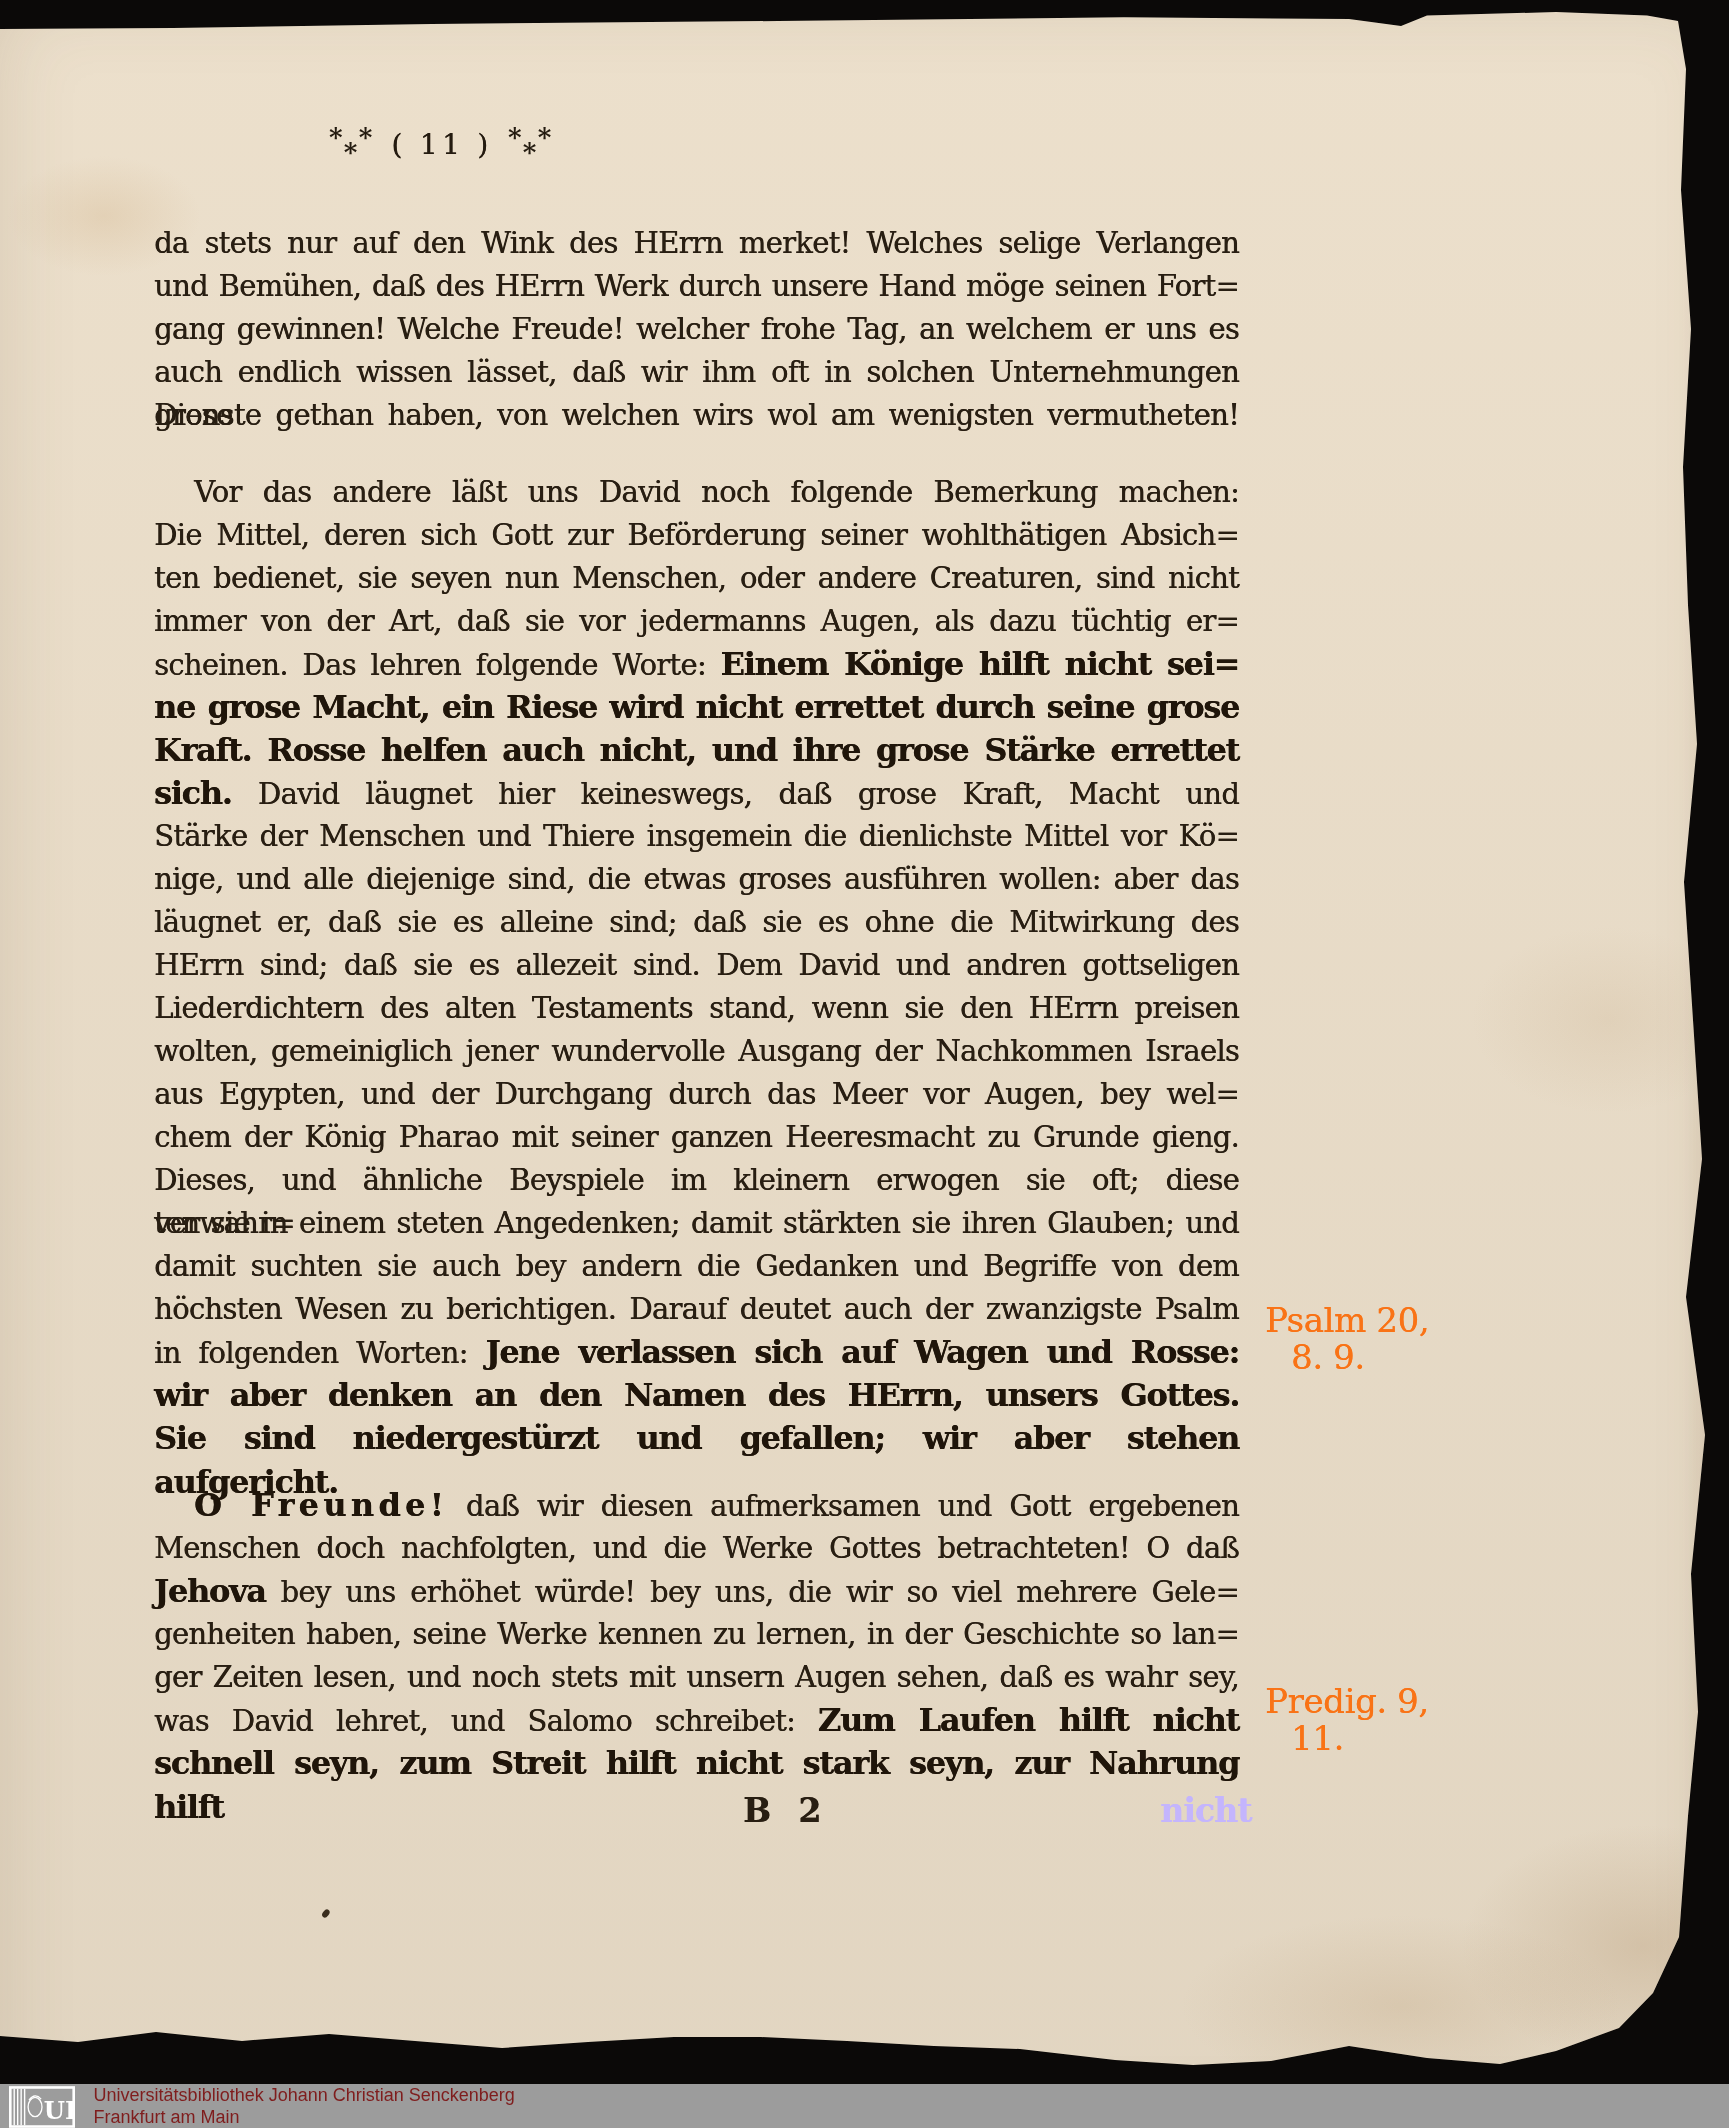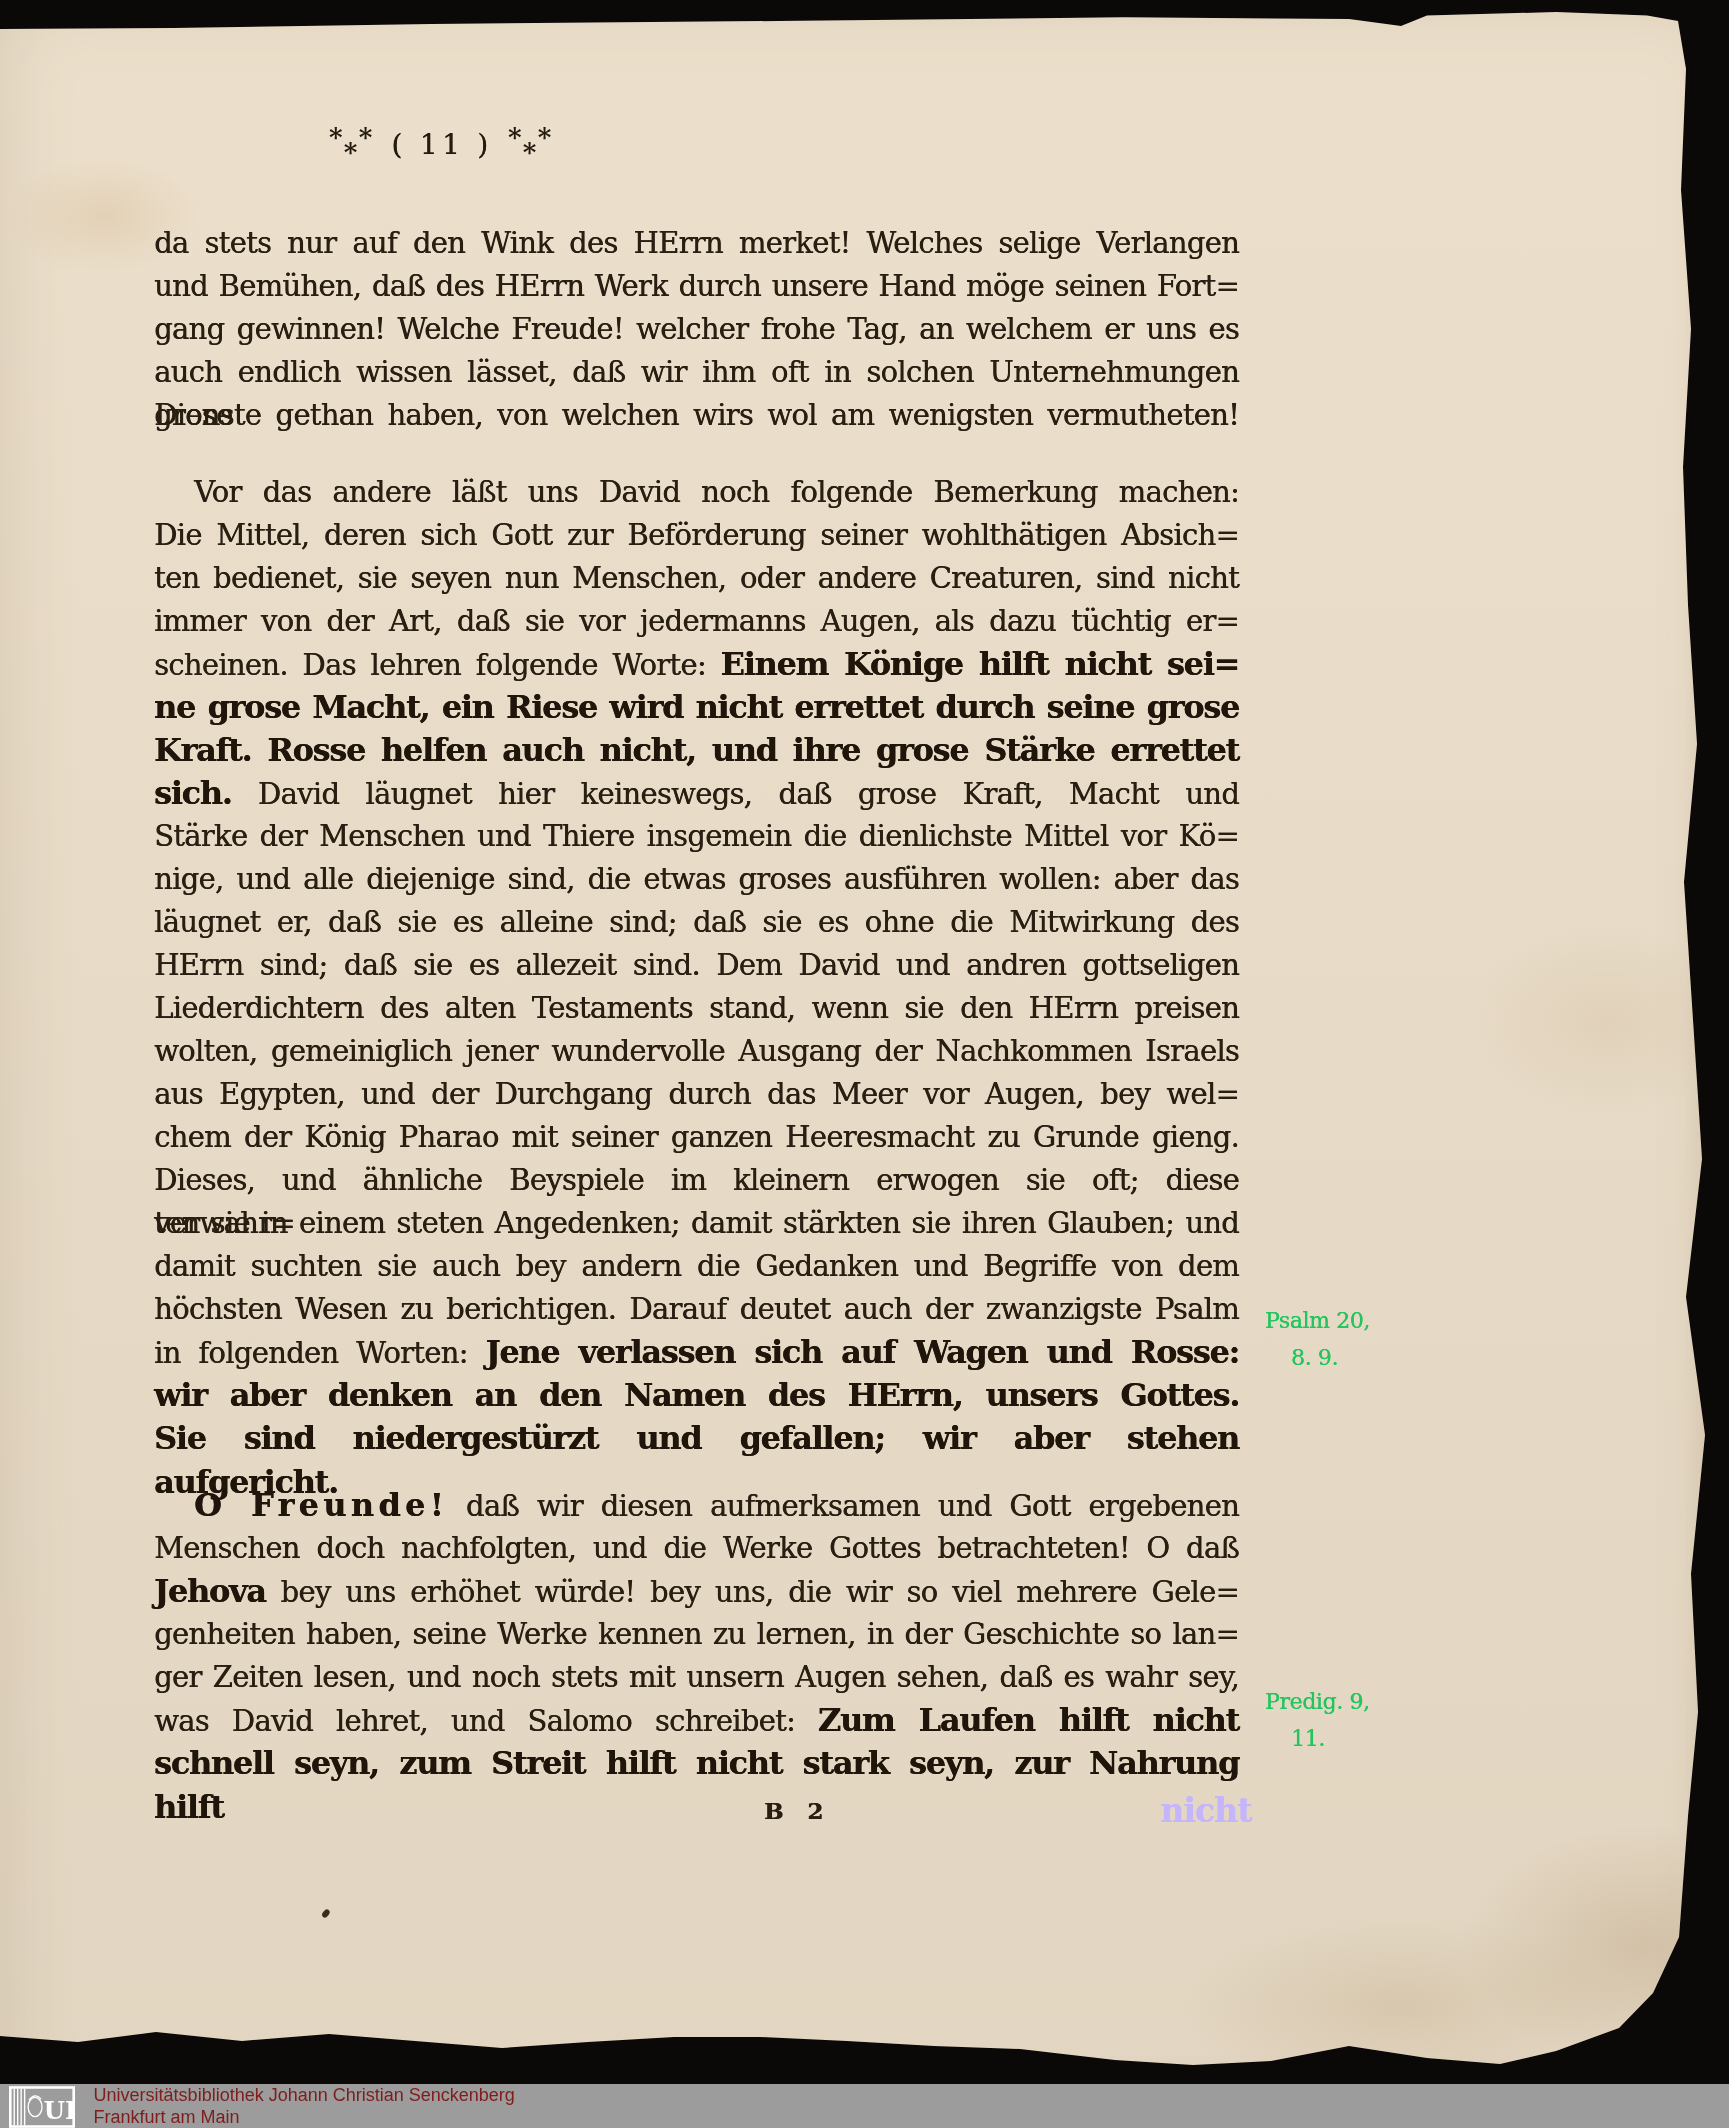--- a/index.html
+++ b/index.html
@@ -50,24 +50,24 @@
     text-shadow:0.4px 0 0 currentColor;
   }
   .para{margin:16px;}
   .para + .para{margin-top:34px;}
   .para.p3{margin-top:24px;}
   .line{height:43px;line-height:43px;text-align:justify;text-align-last:justify;overflow:visible;}
   .indent{text-indent:40px;}
   .em{font-weight:700;font-size:32px;letter-spacing:-1.3px;color:#1f150a;text-shadow:0.3px 0 0 currentColor;}
   .ofr{letter-spacing:4.3px;}
   .sigline{position:relative;height:54px;margin-top:-12px;}
-  .sig{position:absolute;left:626px;top:0;font-size:23px;font-weight:600;word-spacing:17.3px;line-height:43px;}
+  .sig{position:absolute;left:605px;top:0;font-size:33px;font-weight:600;word-spacing:17.3px;line-height:43px;}
   .catch{position:absolute;right:3.5px;top:0;font-weight:700;font-size:33px;letter-spacing:-0.9px;line-height:43px;color:#c4b5fd;}
   
-  .mnote{position:absolute;color:#22c55e;font-size:22px;line-height:37px;
+  .mnote{position:absolute;color:#f97316;font-size:34px;line-height:37px;
     text-shadow:0.3px 0 0 currentColor;letter-spacing:-0.4px;}
   .mnote .sub{padding-left:26px;display:block;}
   #mnote-psalm{left:1265px;top:1302px;}
   #mnote-predig{left:1265px;top:1683px;}
   
   .speck{position:absolute;left:323px;top:1909px;width:6px;height:8.6px;background:#3a2d1e;
     border-radius:50% 50% 50% 50%;transform:rotate(38deg);}
   
   .footerbar{
     position:absolute;left:0;bottom:0;width:1729px;height:45px;background:#9c9c9c;

